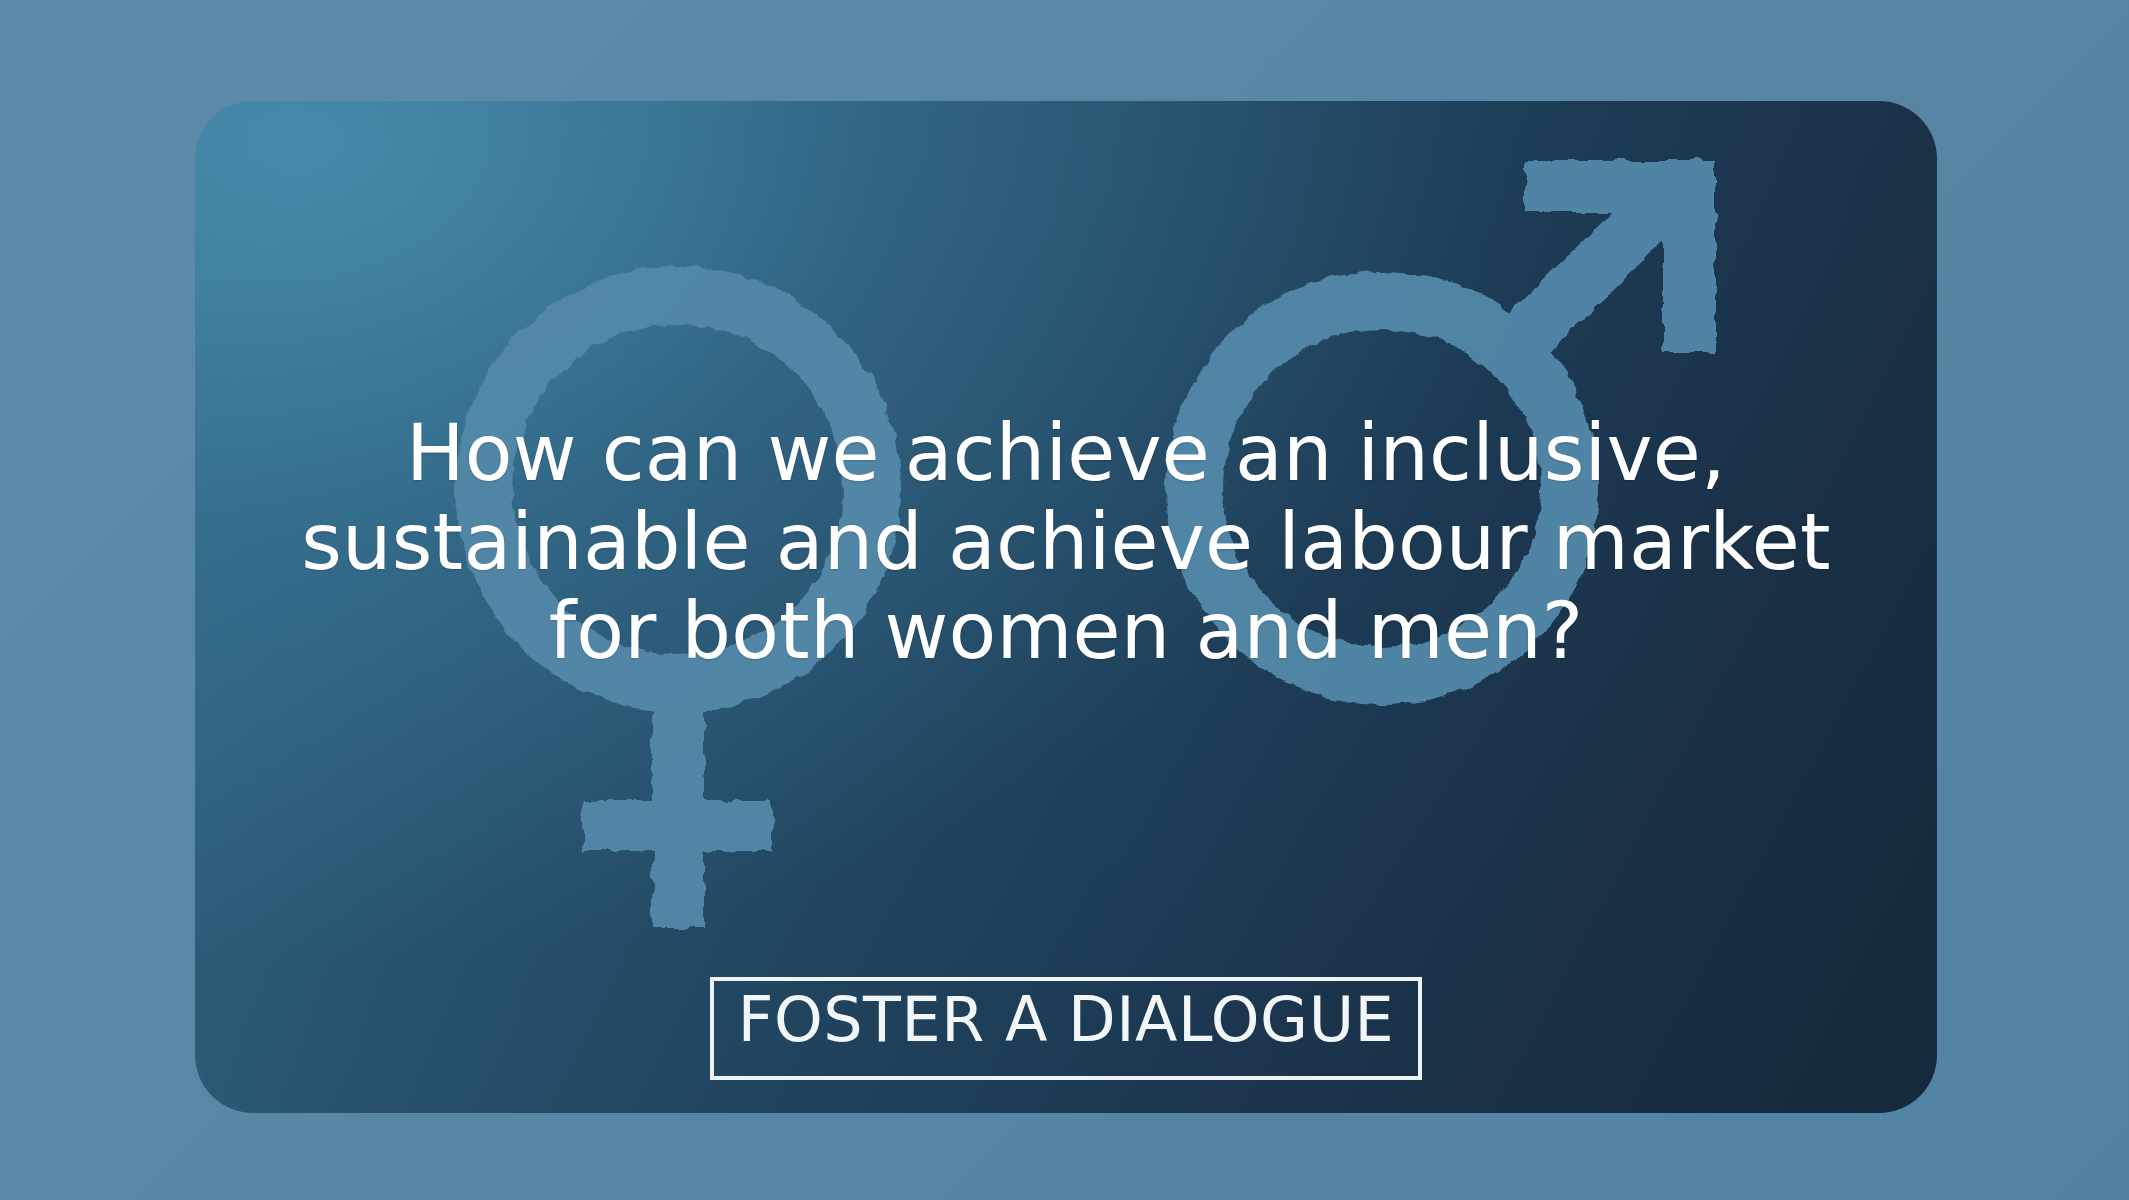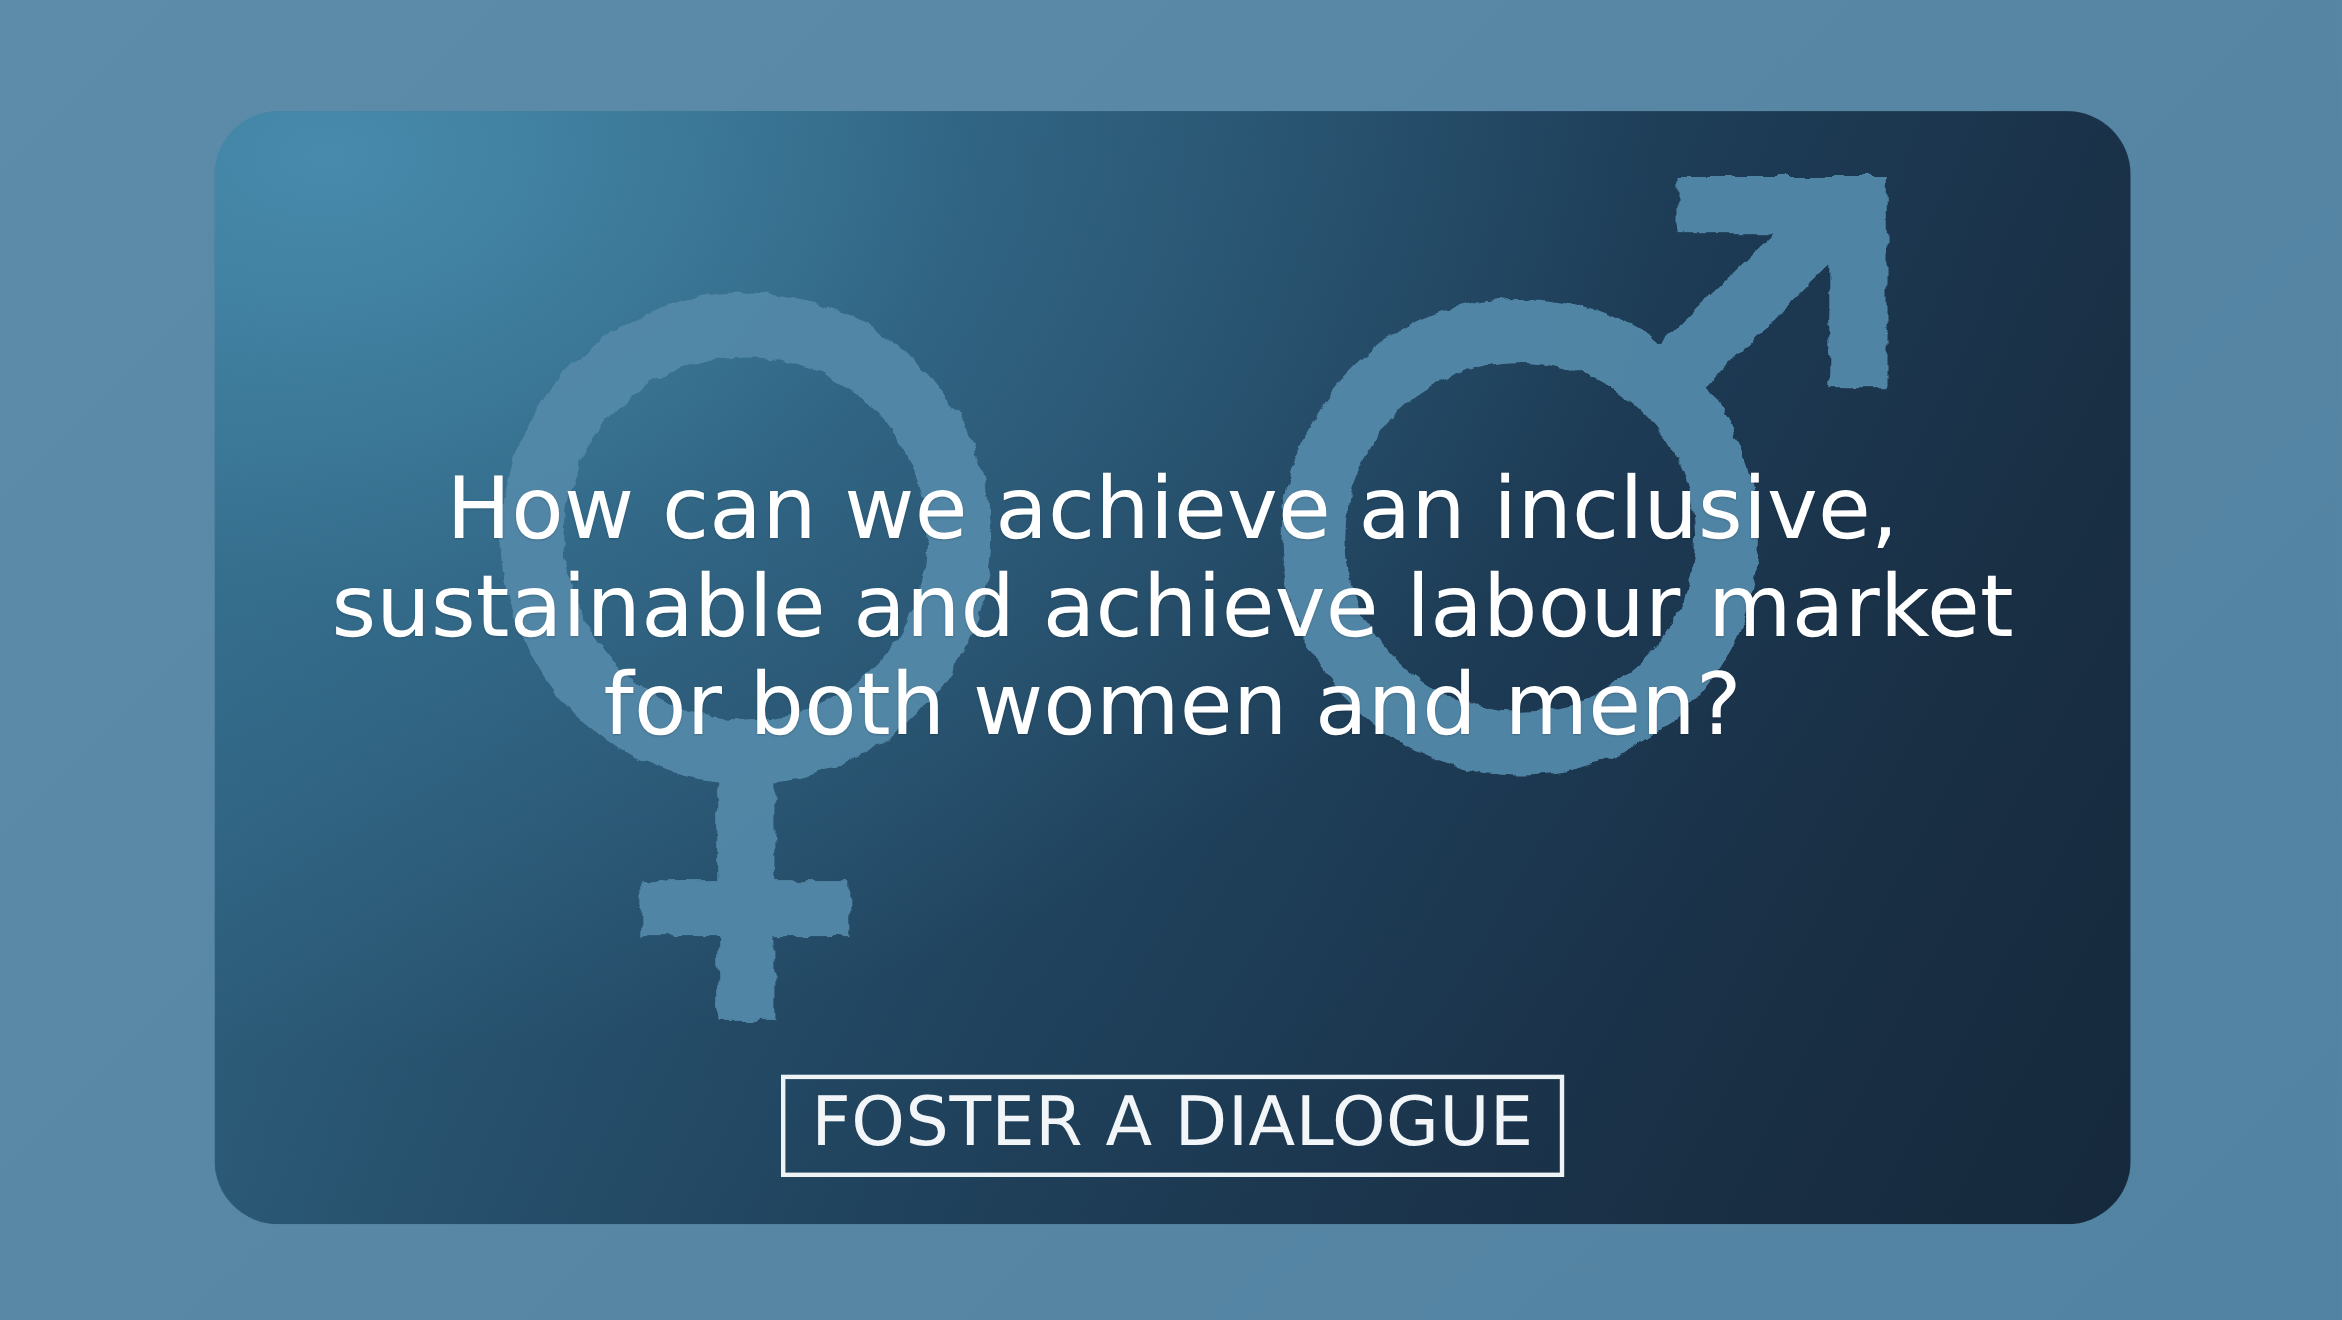--- a/index.html
+++ b/index.html
@@ -53,21 +53,21 @@
     left: 0; top: 0;
     width: 1742px;
     height: 1012px;
   }
   .symbols svg { display: block; }
 
   
   .headline {
     position: absolute;
     left: 0;
-    top: 318px;
+    top: 308px;
     width: 1742px;
     text-align: center;
     color: #ffffff;
     font-size: 78px;
     line-height: 89px;
     font-weight: 400;
     letter-spacing: 0.2px;
     text-shadow: 0 1px 2px rgba(0,0,0,0.18);
     white-space: nowrap;
   }
@@ -77,21 +77,21 @@
   .tag-wrap {
     position: absolute;
     left: 0;
     top: 876px;
     width: 1742px;
     text-align: center;
   }
   .tag-box {
     display: inline-block;
     border: 4px solid #eef3f6;
-    padding: 7px 24px 14px 24px;
+    padding: 7px 24px 24px 24px;
     line-height: 1;
   }
   .tag-text {
     display: block;
     color: #f2f6f8;
     font-size: 62px;
     line-height: 64px;
     letter-spacing: 0.5px;
     font-weight: 400;
     white-space: nowrap;

